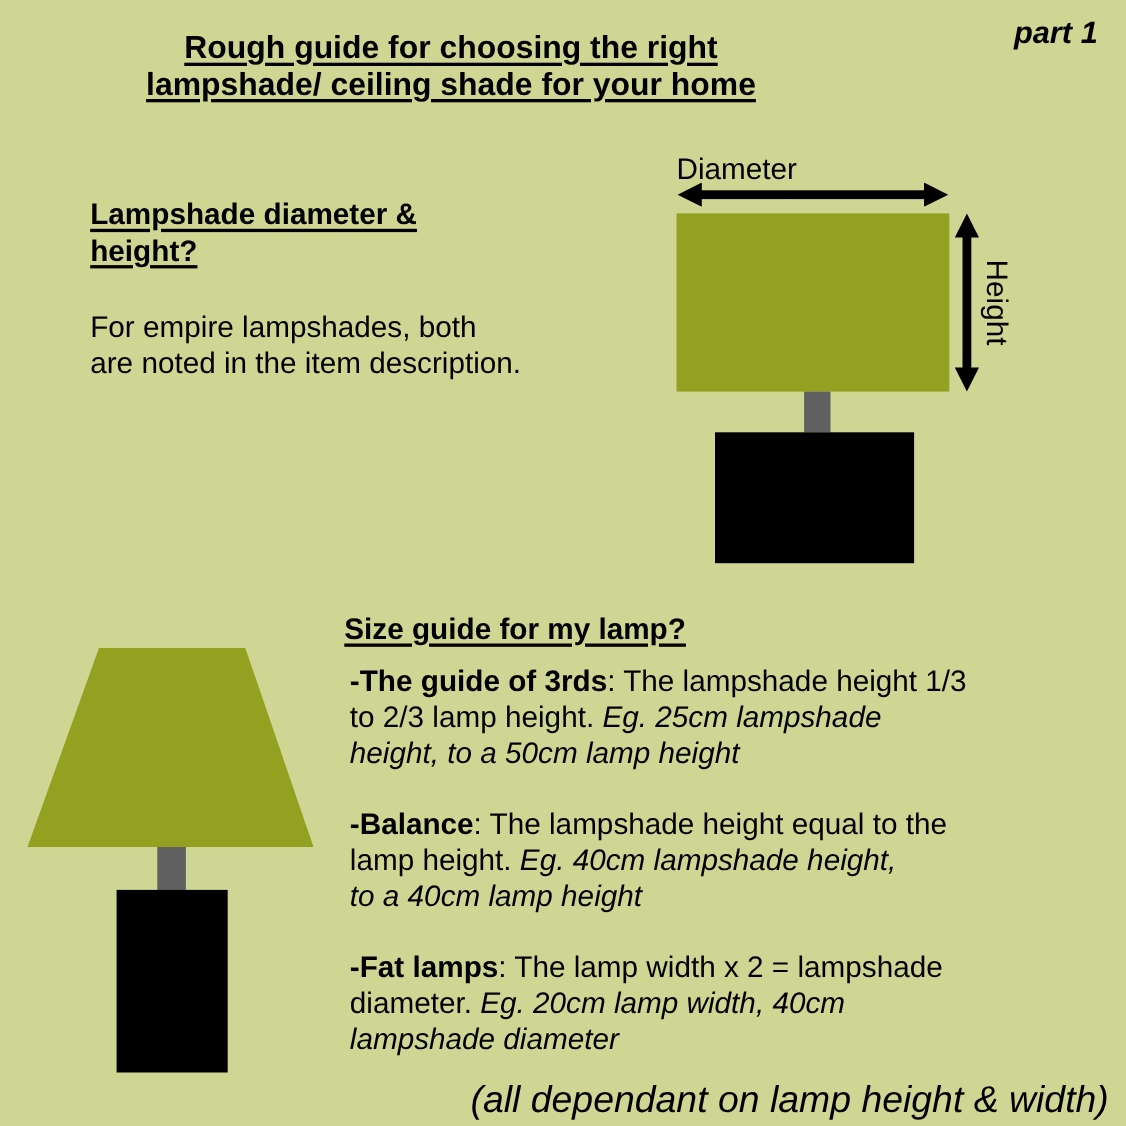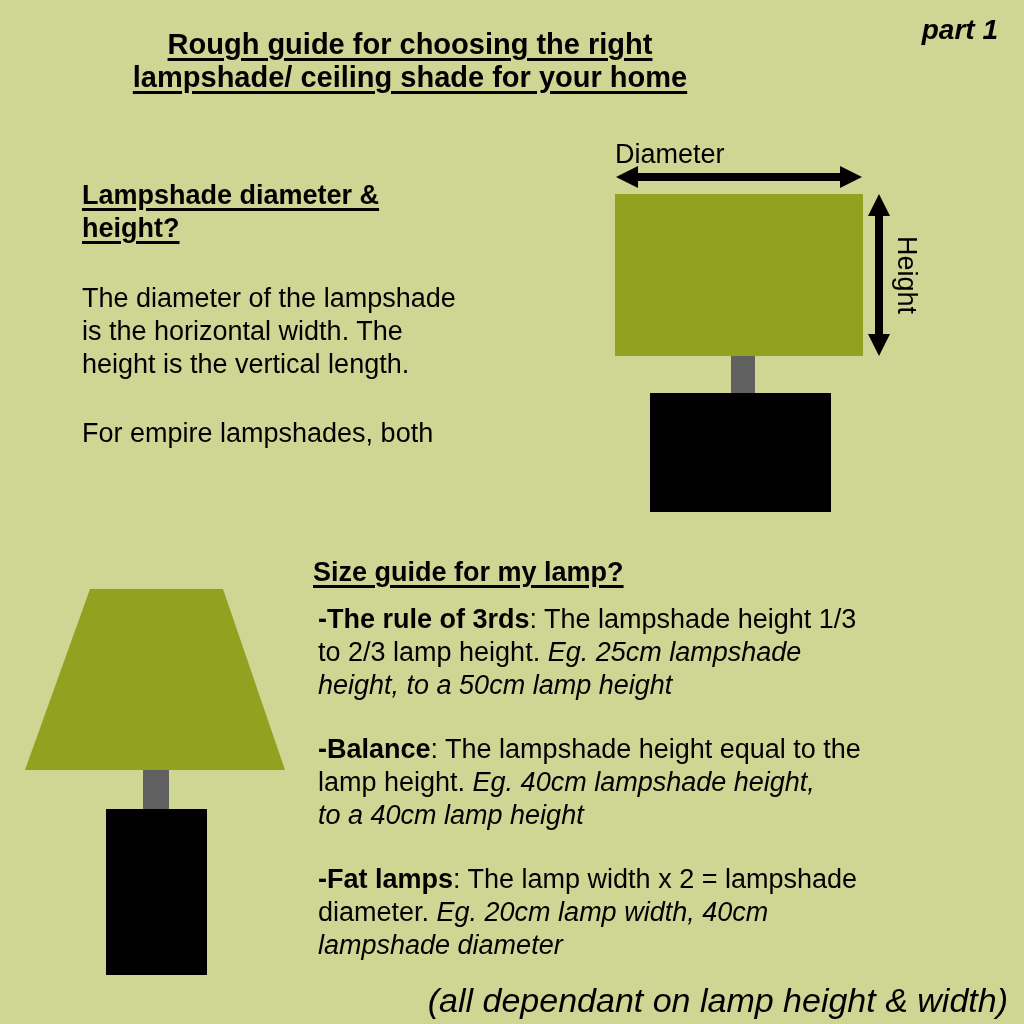--- a/index.html
+++ b/index.html
@@ -162,27 +162,23 @@
   <h1 class="title">
       <span class="line">Rough guide for choosing the right</span>
       <span class="line">lampshade/ ceiling shade for your home</span>
     </h1>
 
   <div class="dim-section">
     <div class="dim-heading">
         <span class="line">Lampshade diameter &amp;</span>
         <span class="line">height?</span>
       </div>
-    <div class="dim-para1">
-        <span class="line">The diameter of the lampshade</span>
-        <span class="line">is the horizontal width. The</span>
-        <span class="line">height is the vertical length.</span>
-      </div>
     <div class="dim-para2">
         <span class="line">For empire lampshades, both</span>
+        <span class="line">are noted in the item description.</span>
       </div>
   </div>
 
   <div class="diameter-label">Diameter</div>
 
   <svg class="diameter-arrow" width="246" height="22" viewBox="0 0 246 22">
     <rect x="16" y="7" width="214" height="8" fill="#000000"></rect>
     <polygon points="0,11 22,0 22,22" fill="#000000"></polygon>
     <polygon points="246,11 224,0 224,22" fill="#000000"></polygon>
   </svg>
@@ -196,21 +192,21 @@
     <polygon points="11,0 0,22 22,22" fill="#000000"></polygon>
     <polygon points="11,162 0,140 22,140" fill="#000000"></polygon>
   </svg>
 
   <div class="height-label">Height</div>
 
   <div class="size-guide">
     <div class="sg-heading">Size guide for my lamp?</div>
     <div class="sg-tips">
       <div class="tip">
-          <span class="line"><span class="seg-bold">-The rule of 3rds</span><span class="seg-normal">: The lampshade height 1/3</span></span>
+          <span class="line"><span class="seg-bold">-The guide of 3rds</span><span class="seg-normal">: The lampshade height 1/3</span></span>
           <span class="line"><span class="seg-normal">to 2/3 lamp height. </span><span class="seg-italic">Eg. 25cm lampshade</span></span>
           <span class="line"><span class="seg-italic">height, to a 50cm lamp height</span></span>
         </div>
       <div class="tip">
           <span class="line"><span class="seg-bold">-Balance</span><span class="seg-normal">: The lampshade height equal to the</span></span>
           <span class="line"><span class="seg-normal">lamp height. </span><span class="seg-italic">Eg. 40cm lampshade height,</span></span>
           <span class="line"><span class="seg-italic">to a 40cm lamp height</span></span>
         </div>
       <div class="tip">
           <span class="line"><span class="seg-bold">-Fat lamps</span><span class="seg-normal">: The lamp width x 2 = lampshade</span></span>

